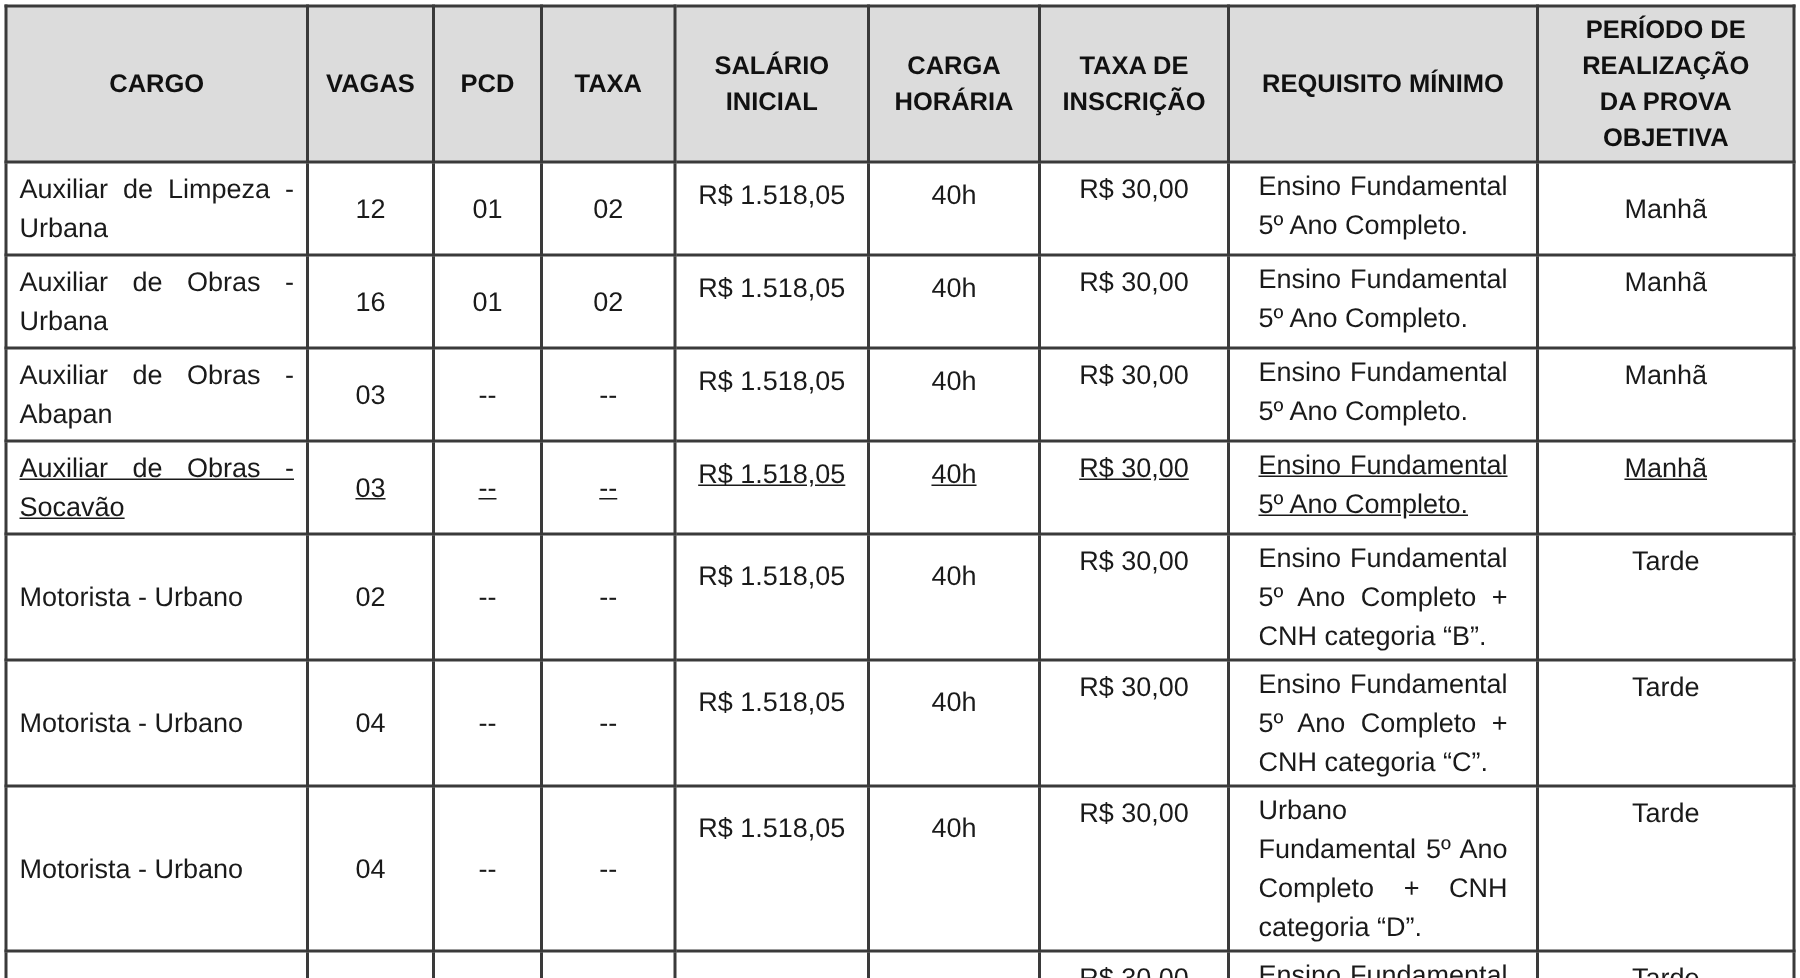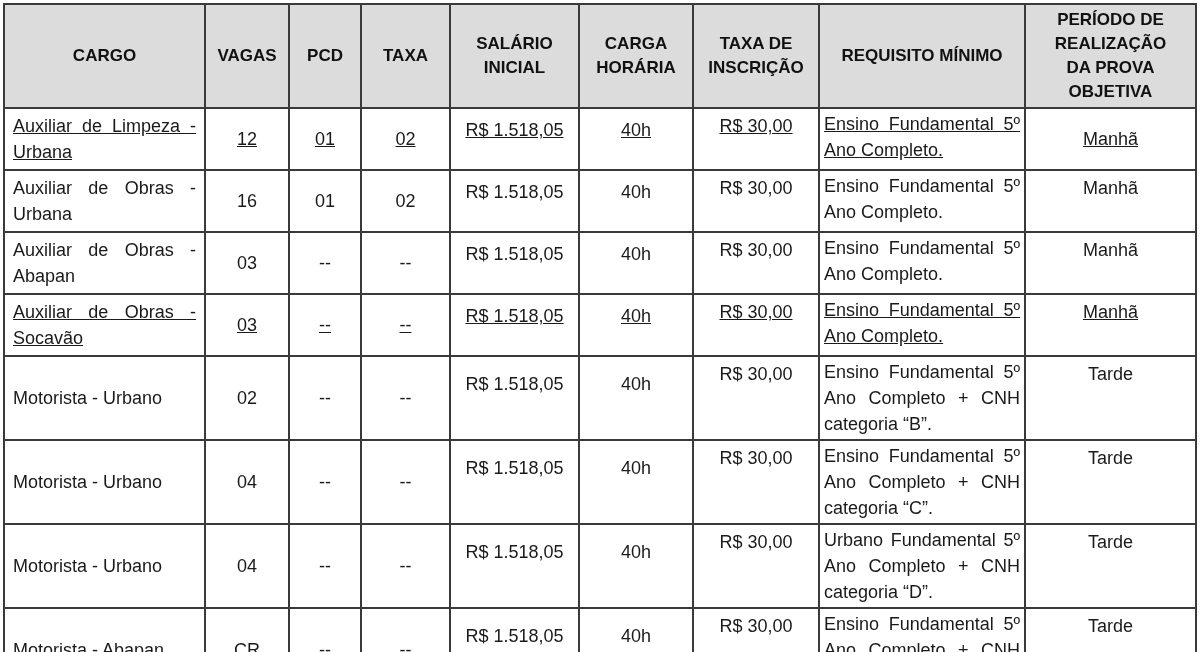--- a/index.html
+++ b/index.html
@@ -6,21 +6,21 @@
     body { width: 1200px; height: 652px; overflow: hidden; position: relative; font-family: "Liberation Sans", sans-serif; color: #1a1a1a; }
     .wrap { position: absolute; left: 3px; top: 3px; }
     table { border-collapse: collapse; table-layout: fixed; font-size: 18px; }
     th, td { border: 2px solid #3a3a3a; padding: 0; }
     th { background: #dcdcdc; font-weight: bold; font-size: 17px; text-align: center; vertical-align: middle; line-height: 24px; color: #111; }
     td { vertical-align: top; }
     td.c { text-align: center; }
     td.mid { vertical-align: middle; }
     .cell { padding: 4px 8px; line-height: 26px; }
     .just { text-align: justify; text-align-last: left; }
-    td.req .cell { text-align: justify; text-align-last: left; padding: 2px 4px; }
+    td.req .cell { text-align: justify; text-align-last: left; padding: 2px 19px; }
   </style>
 </head>
 <body>
 
 <div class="wrap">
   <table>
     <colgroup>
       <col style="width:201px">
         <col style="width:84px">
         <col style="width:72px">
@@ -38,21 +38,21 @@
         <th>PCD</th>
         <th>TAXA</th>
         <th style="padding:0 10px">SALÁRIO INICIAL</th>
         <th style="padding:0 8px">CARGA HORÁRIA</th>
         <th style="padding:10px 4px">TAXA DE INSCRIÇÃO</th>
         <th>REQUISITO MÍNIMO</th>
         <th style="padding:0 16px">PERÍODO DE REALIZAÇÃO DA PROVA OBJETIVA</th>
       </tr>
     </thead>
     <tbody id="tbody">
-        <tr style="height: 60px; text-decoration: underline;">
+        <tr style="height: 60px;">
           <td>
             <div class="cell just">Auxiliar de Limpeza - Urbana</div>
           </td>
           <td class="c mid">
             <div class="cell">12</div>
           </td>
           <td class="c mid">
             <div class="cell">01</div>
           </td>
           <td class="c mid">

